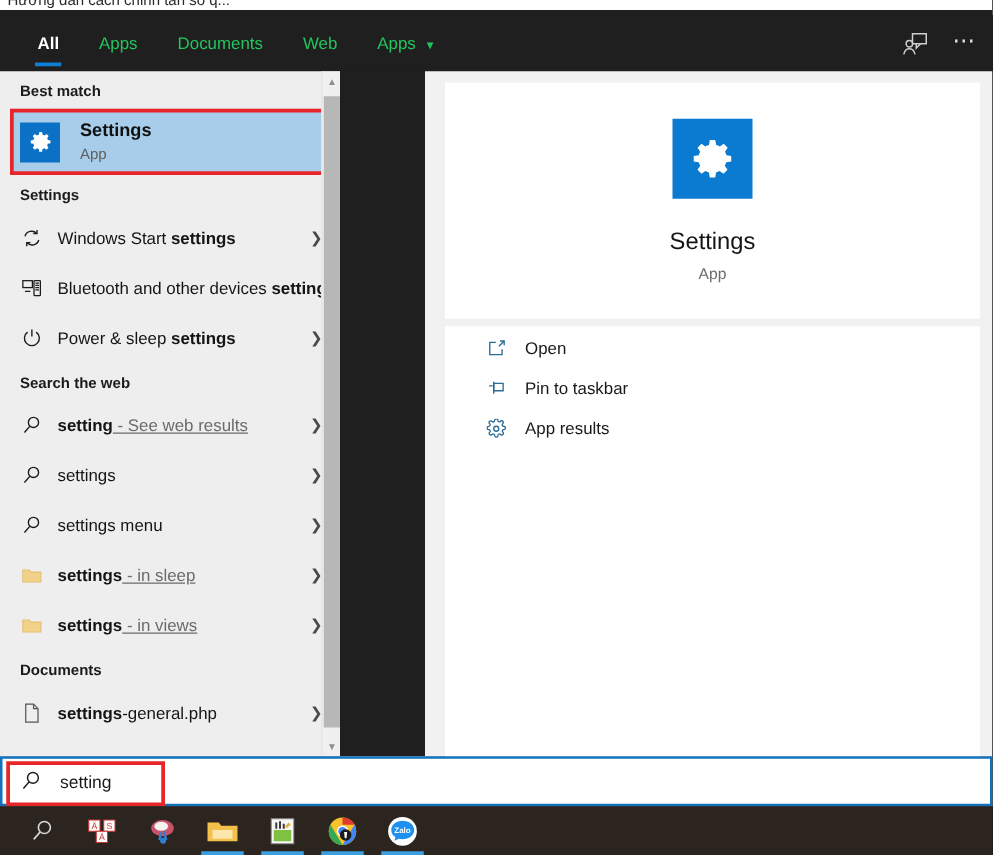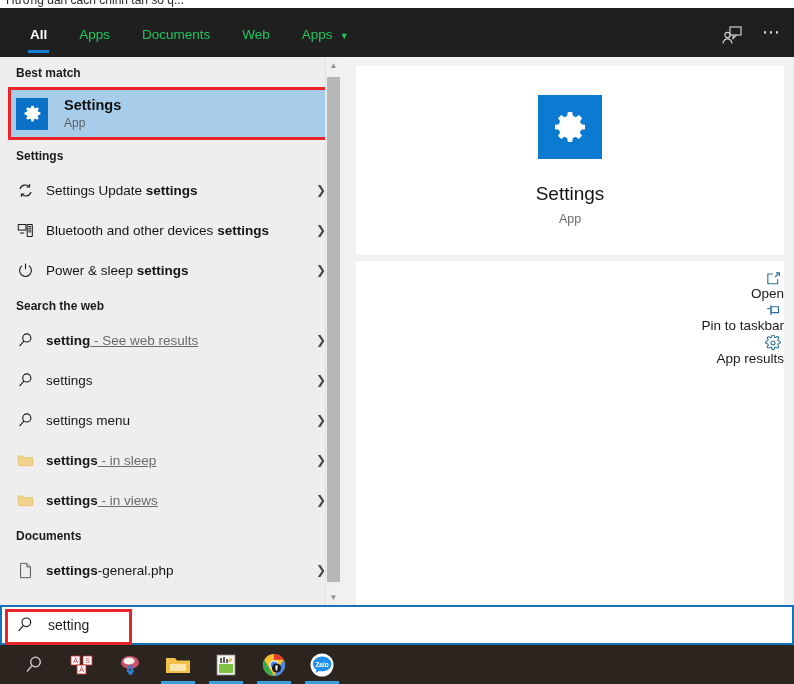--- a/index.html
+++ b/index.html
@@ -46,21 +46,21 @@
   }
   .header-right {
     position: absolute; right: 12px; top: 0; height: 45px;
     display: flex; align-items: center; gap: 20px;
   }
   .hdr-icon { color: #e2e2e2; opacity: .9; display:flex; align-items:center; }
   .ellipsis { color: #e2e2e2; font-size: 18px; letter-spacing: 2px; line-height: 1; padding-bottom:6px;}
 
   
   .left-pane {
-    position: absolute; left: 0; top: 57px; width: 340px; height: 548px;
+    position: absolute; left: 0; top: 57px; width: 272px; height: 548px;
     background: #eeeeee; overflow: hidden;
   }
   .section-label {
     font-size: 12px; font-weight: bold; color: #1b1b1b;
     padding: 9px 0 7px 16px;
   }
   .row {
     display: flex; align-items: center; height: 40px; padding-left: 12px; padding-right: 10px;
     cursor: default; position: relative;
   }
@@ -117,21 +117,21 @@
     display: flex; flex-direction: column; align-items: center; justify-content: center;
   }
   .card-icon {
     width: 64px; height: 64px; background: #0b7ad1;
     display: flex; align-items: center; justify-content: center; color: #fff;
   }
   .card-title { font-size: 19px; color: #141414; margin-top: 24px; }
   .card-sub { font-size: 12.5px; color: #6b6b6b; margin-top: 7px; }
   .actions { background: #ffffff; width: 100%; height: 345px; padding-top: 10px; }
   .action {
-    display: flex; align-items: flex-end; height: 32px; padding-left: 30px; cursor: default; flex-direction: column;
+    display: flex; align-items: flex-start; height: 32px; padding-left: 30px; cursor: default;
   }
   .action .aico {
     width: 22px; min-width: 22px; display: flex; align-items: center; justify-content: center;
     color: #2a6c96;
   }
   .action .alabel { font-size: 13.5px; color: #191919; margin-left: 12px; }
 
   
   .pane-gap { height: 6px; width: 100%; background: #f1f1f1; }
 
@@ -231,21 +231,21 @@
 
     <div class="row">
       <div class="ico">
         <svg width="17" height="17" viewBox="0 0 20 20" fill="none" stroke="#1b1b1b" stroke-width="1.3">
           <path d="M3.5 8.2a6.5 6.5 0 0 1 11-2.6"></path>
             <path d="M16.5 11.8a6.5 6.5 0 0 1-11 2.6"></path>
           <path d="M14.8 2.3v3.5h-3.5"></path>
             <path d="M5.2 17.7v-3.5h3.5"></path>
         </svg>
       </div>
-      <div class="txt"><span>Settings Update </span><span class="bold">settings</span></div>
+      <div class="txt"><span>Windows Start </span><span class="bold">settings</span></div>
       <div class="chev">❯</div>
     </div>
 
     <div class="row">
       <div class="ico">
         <svg width="17" height="17" viewBox="0 0 20 20" fill="none" stroke="#1b1b1b" stroke-width="1.2">
           <rect x="1.5" y="3" width="9" height="6.5"></rect>
           <rect x="12" y="3" width="6" height="14" rx="0.6"></rect>
           <line x1="13.3" y1="5.3" x2="16.7" y2="5.3"></line>
             <line x1="13.3" y1="7.4" x2="16.7" y2="7.4"></line>

